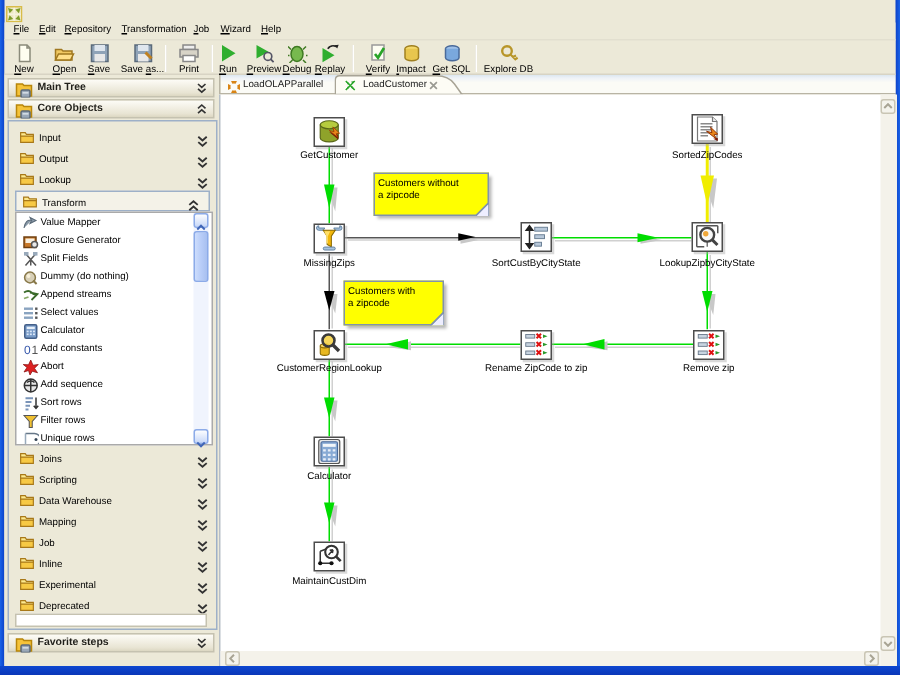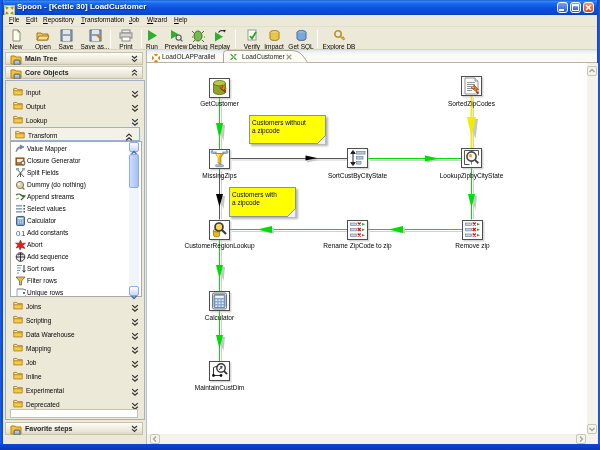--- a/index.html
+++ b/index.html
@@ -46,33 +46,20 @@
 .node { position:absolute; width:21px; height:20px; background:#fff; border:1px solid #4d4d4d; box-shadow:1.5px 1.5px 0px rgba(170,170,170,.45); }
 .nlabel { position:absolute; font-size:6.5px; color:#000; text-align:center; white-space:nowrap; transform:translateX(-50%); }
 .note { position:absolute; background:#ffff00; border:1px solid #8193ad; box-shadow:2px 2px 2px rgba(120,120,120,.55); font-size:6.5px; color:#000; padding:2.5px 0 0 2px; line-height:8.5px; }
 #activetab { position:absolute; left:76px; top:0px; width:90px; height:13px; }
 
 .sb-btn { background:#f4f3ec; border:1px solid #c9c5b4; color:#9a968a; font-size:7px; text-align:center; }
 </style>
 </head>
 <body>
 <div id="win">
-  <div id="title">
-    <span class="txt">Spoon - [Kettle 30] LoadCustomer</span>
-    <div class="tbtn" style="left:557px;background:linear-gradient(180deg,#7ba0f0,#2a5ada);"><svg width="9" height="9" viewBox="0 0 9 9">
-          <rect x="1" y="6" width="5" height="2" fill="#fff"></rect>
-        </svg></div>
-    <div class="tbtn" style="left:570px;background:linear-gradient(180deg,#7ba0f0,#2a5ada);"><svg width="9" height="9" viewBox="0 0 9 9">
-          <rect x="1.5" y="1.5" width="6" height="6" fill="none" stroke="#fff"></rect>
-          <rect x="1.5" y="1.5" width="6" height="1.8" fill="#fff"></rect>
-        </svg></div>
-    <div class="tbtn" style="left:583px;background:linear-gradient(180deg,#f0926a,#dd4a1e);"><svg width="9" height="9" viewBox="0 0 9 9">
-          <path d="M2 2 L7 7 M7 2 L2 7" stroke="#fff" stroke-width="1.5"></path>
-        </svg></div>
-  </div>
   <div id="bL"></div>
     <div id="bR"></div>
     <div id="bB"></div>
   <div id="ticon"><svg width="11" height="11" viewBox="0 0 11 11">
     <rect x="0.5" y="0.5" width="10" height="10" fill="#ede9c4" stroke="#d8bc48"></rect>
     <g fill="#7e9c2a">
           <path d="M1.3 1.3 L4.8 2.4 L2.4 4.8 Z"></path>
           <path d="M9.7 1.3 L6.2 2.4 L8.6 4.8 Z"></path>
           <path d="M1.3 9.7 L4.8 8.6 L2.4 6.2 Z"></path>
           <path d="M9.7 9.7 L6.2 8.6 L8.6 6.2 Z"></path>

